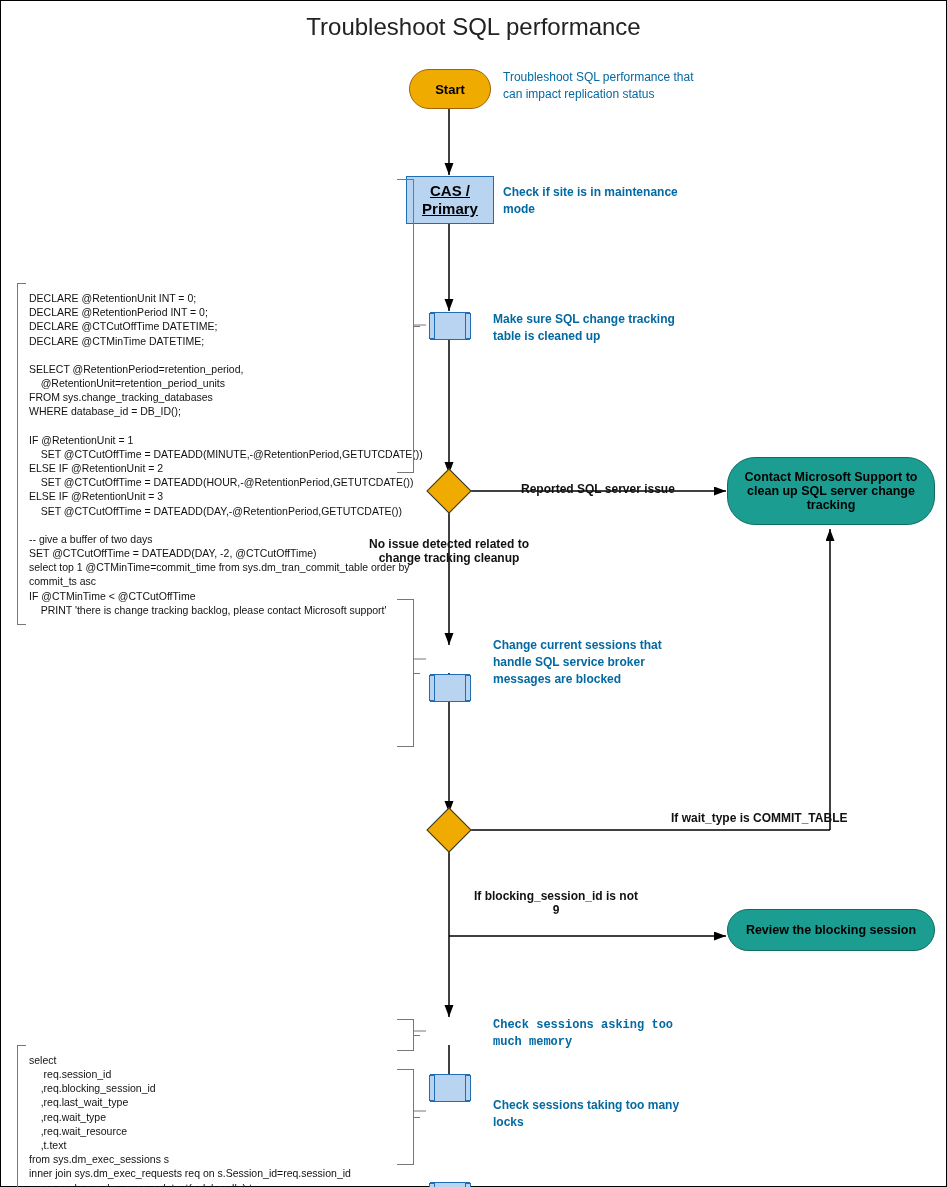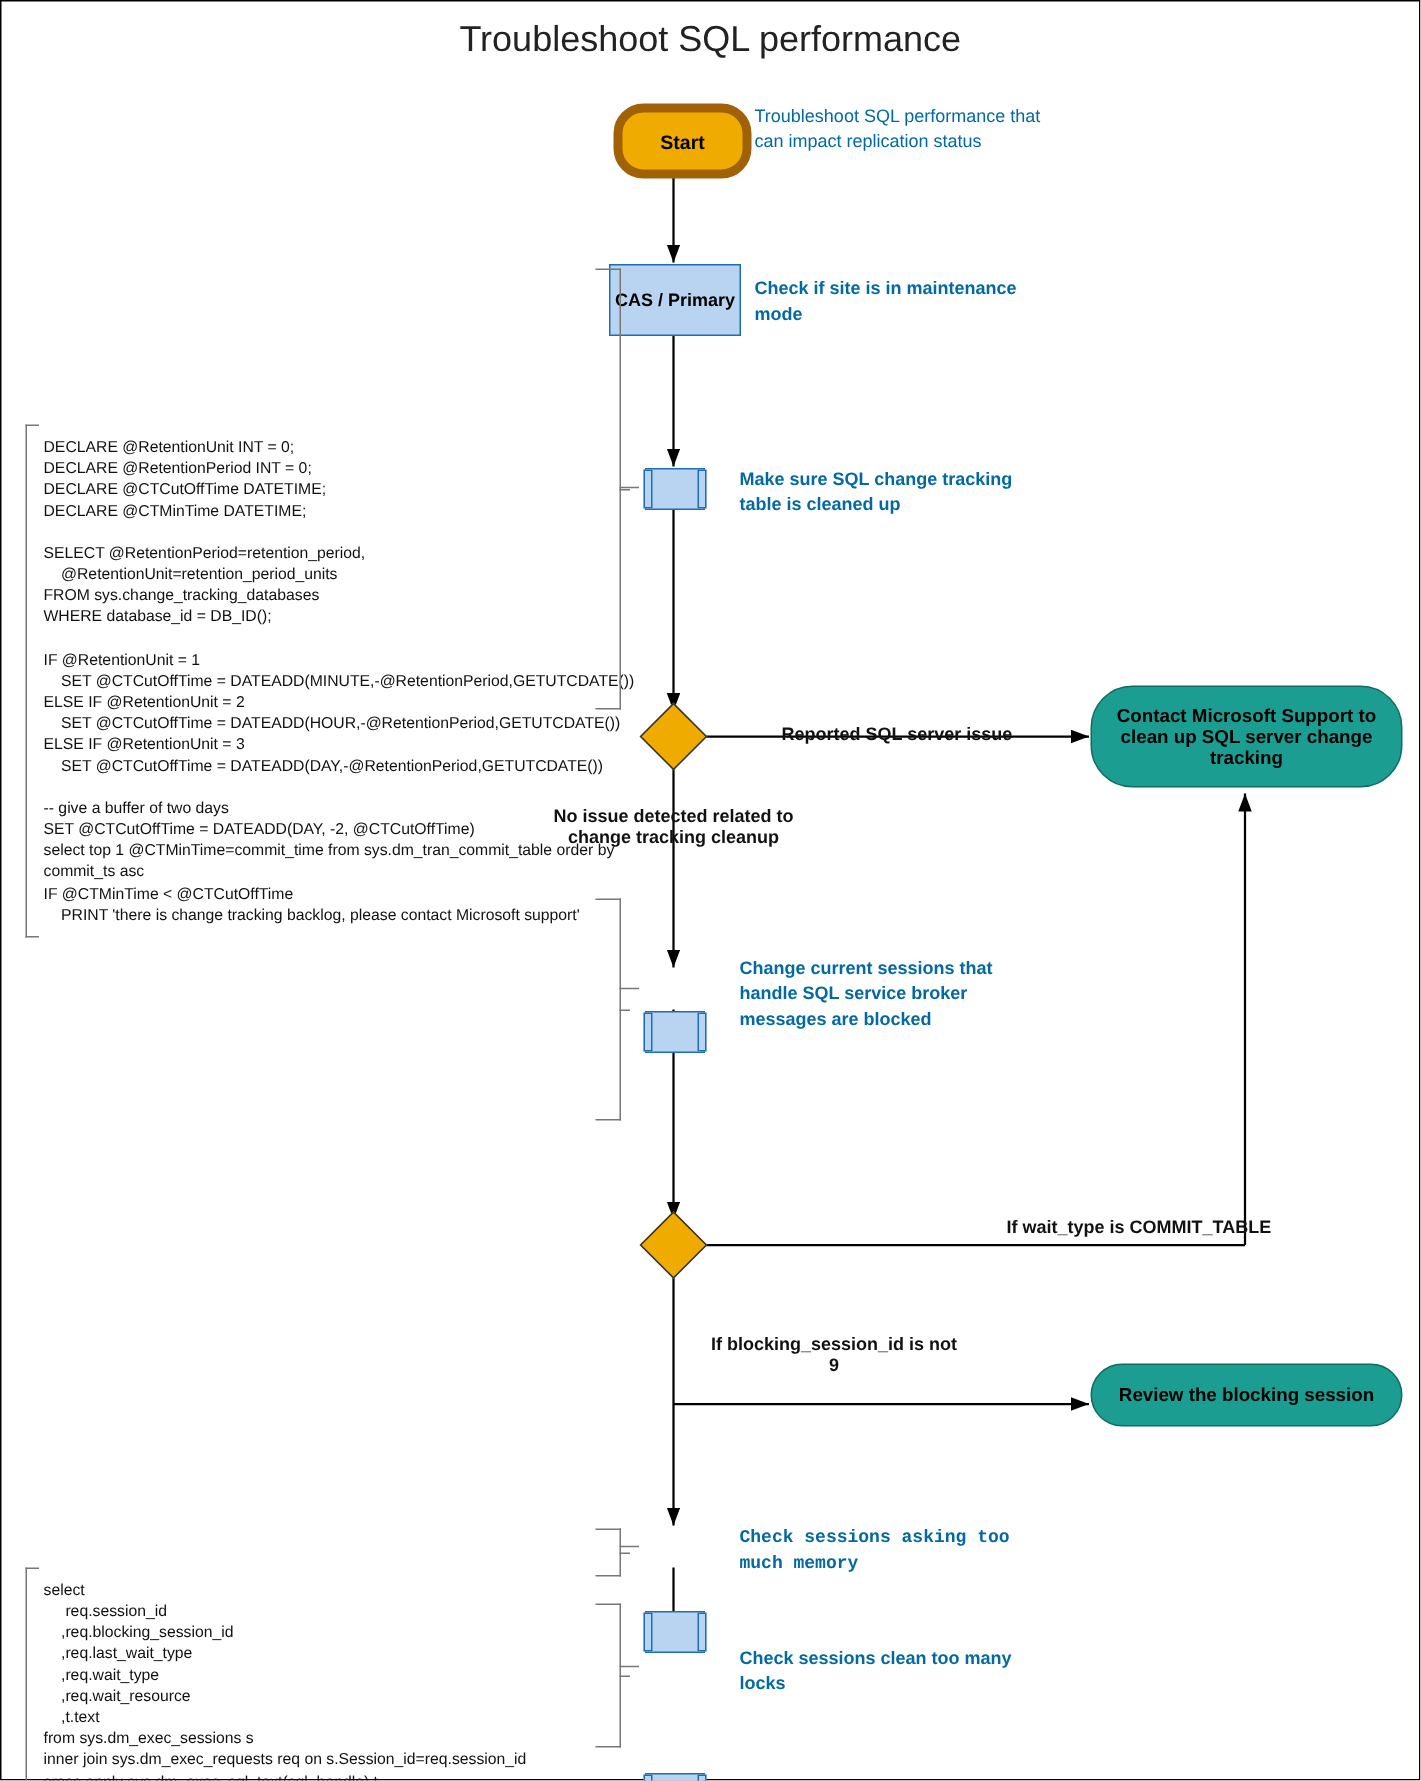--- a/index.html
+++ b/index.html
@@ -1,24 +1,24 @@
 <!DOCTYPE html>
 <html><head>
 <meta charset="utf-8">
 <style>
   html, body { margin:0; padding:0; background:#fff; font-family:"Segoe UI",Arial,sans-serif; }
   .canvas { position:relative; width:947px; height:1187px; border:1px solid #000; box-sizing:border-box; }
   .abs { position:absolute; }
   .title { font-size:24px; color:#222; left:0; right:0; text-align:center; top:12px; }
-  .start-node { width:80px; height:38px; background:#f0ab00; border:6px solid #a16207;
+  .start-node { width:80px; height:38px; background:#f0ab00; border:1px solid #a16207;
     border-radius:20px; display:flex; align-items:center; justify-content:center;
     font-weight:600; font-size:13px; }
   .process-node { width:86px; height:46px; background:#b8d4f0; border:1px solid #1f6db5;
     display:flex; align-items:center; justify-content:center; text-align:center;
-    font-weight:600; font-size:12px; line-height:1.2; }
+    font-weight:600; font-size:15px; line-height:1.2;text-decoration:underline; }
   .sub-node { width:38px; height:26px; background:#b8d4f0; border:1px solid #1f6db5; position:relative; }
   .sub-node::before, .sub-node::after {
     content:""; position:absolute; top:0; bottom:0; width:4px; border:1px solid #1f6db5;
     background:#b8d4f0;
   }
   .sub-node::before { left:-2px; }
   .sub-node::after  { right:-2px; }
   .diamond { width:30px; height:30px; background:#f0ab00; border:1px solid #333;
     transform:rotate(45deg); }
   .term-node { width:208px; background:#1b9e91; border:1px solid #106b61;
@@ -93,21 +93,21 @@
   <div class="abs diamond" style="left:432px; top:813px;"></div>
   <div class="abs edge-label" style="left:670px; top:810px; width:200px; text-align:left;">If wait_type is COMMIT_TABLE</div>
   <div class="abs edge-label" style="left:470px; top:888px; width:170px;">If blocking_session_id is not 9</div>
 
   <div class="abs term-node" style="left:726px; top:908px; height:42px;">Review the blocking session</div>
 
   <div class="abs sub-node" style="left:429px; top:1017px;"></div>
   <div class="abs note note-b" style="left:492px; top:1016px; width:200px;font-family:Liberation Mono, monospace;">Check sessions asking too much memory</div>
 
   <div class="abs sub-node" style="left:429px; top:1097px;"></div>
-  <div class="abs note note-b" style="left:492px; top:1096px; width:200px;">Check sessions clean too many locks</div>
+  <div class="abs note note-b" style="left:492px; top:1096px; width:200px;">Check sessions taking too many locks</div>
 
   <div class="abs code-block" style="left:16px; top:170px; width:380px;">DECLARE @RetentionUnit INT = 0;
 DECLARE @RetentionPeriod INT = 0;
 DECLARE @CTCutOffTime DATETIME;
 DECLARE @CTMinTime DATETIME;
 
 SELECT @RetentionPeriod=retention_period,
     @RetentionUnit=retention_period_units
 FROM sys.change_tracking_databases
 WHERE database_id = DB_ID();

